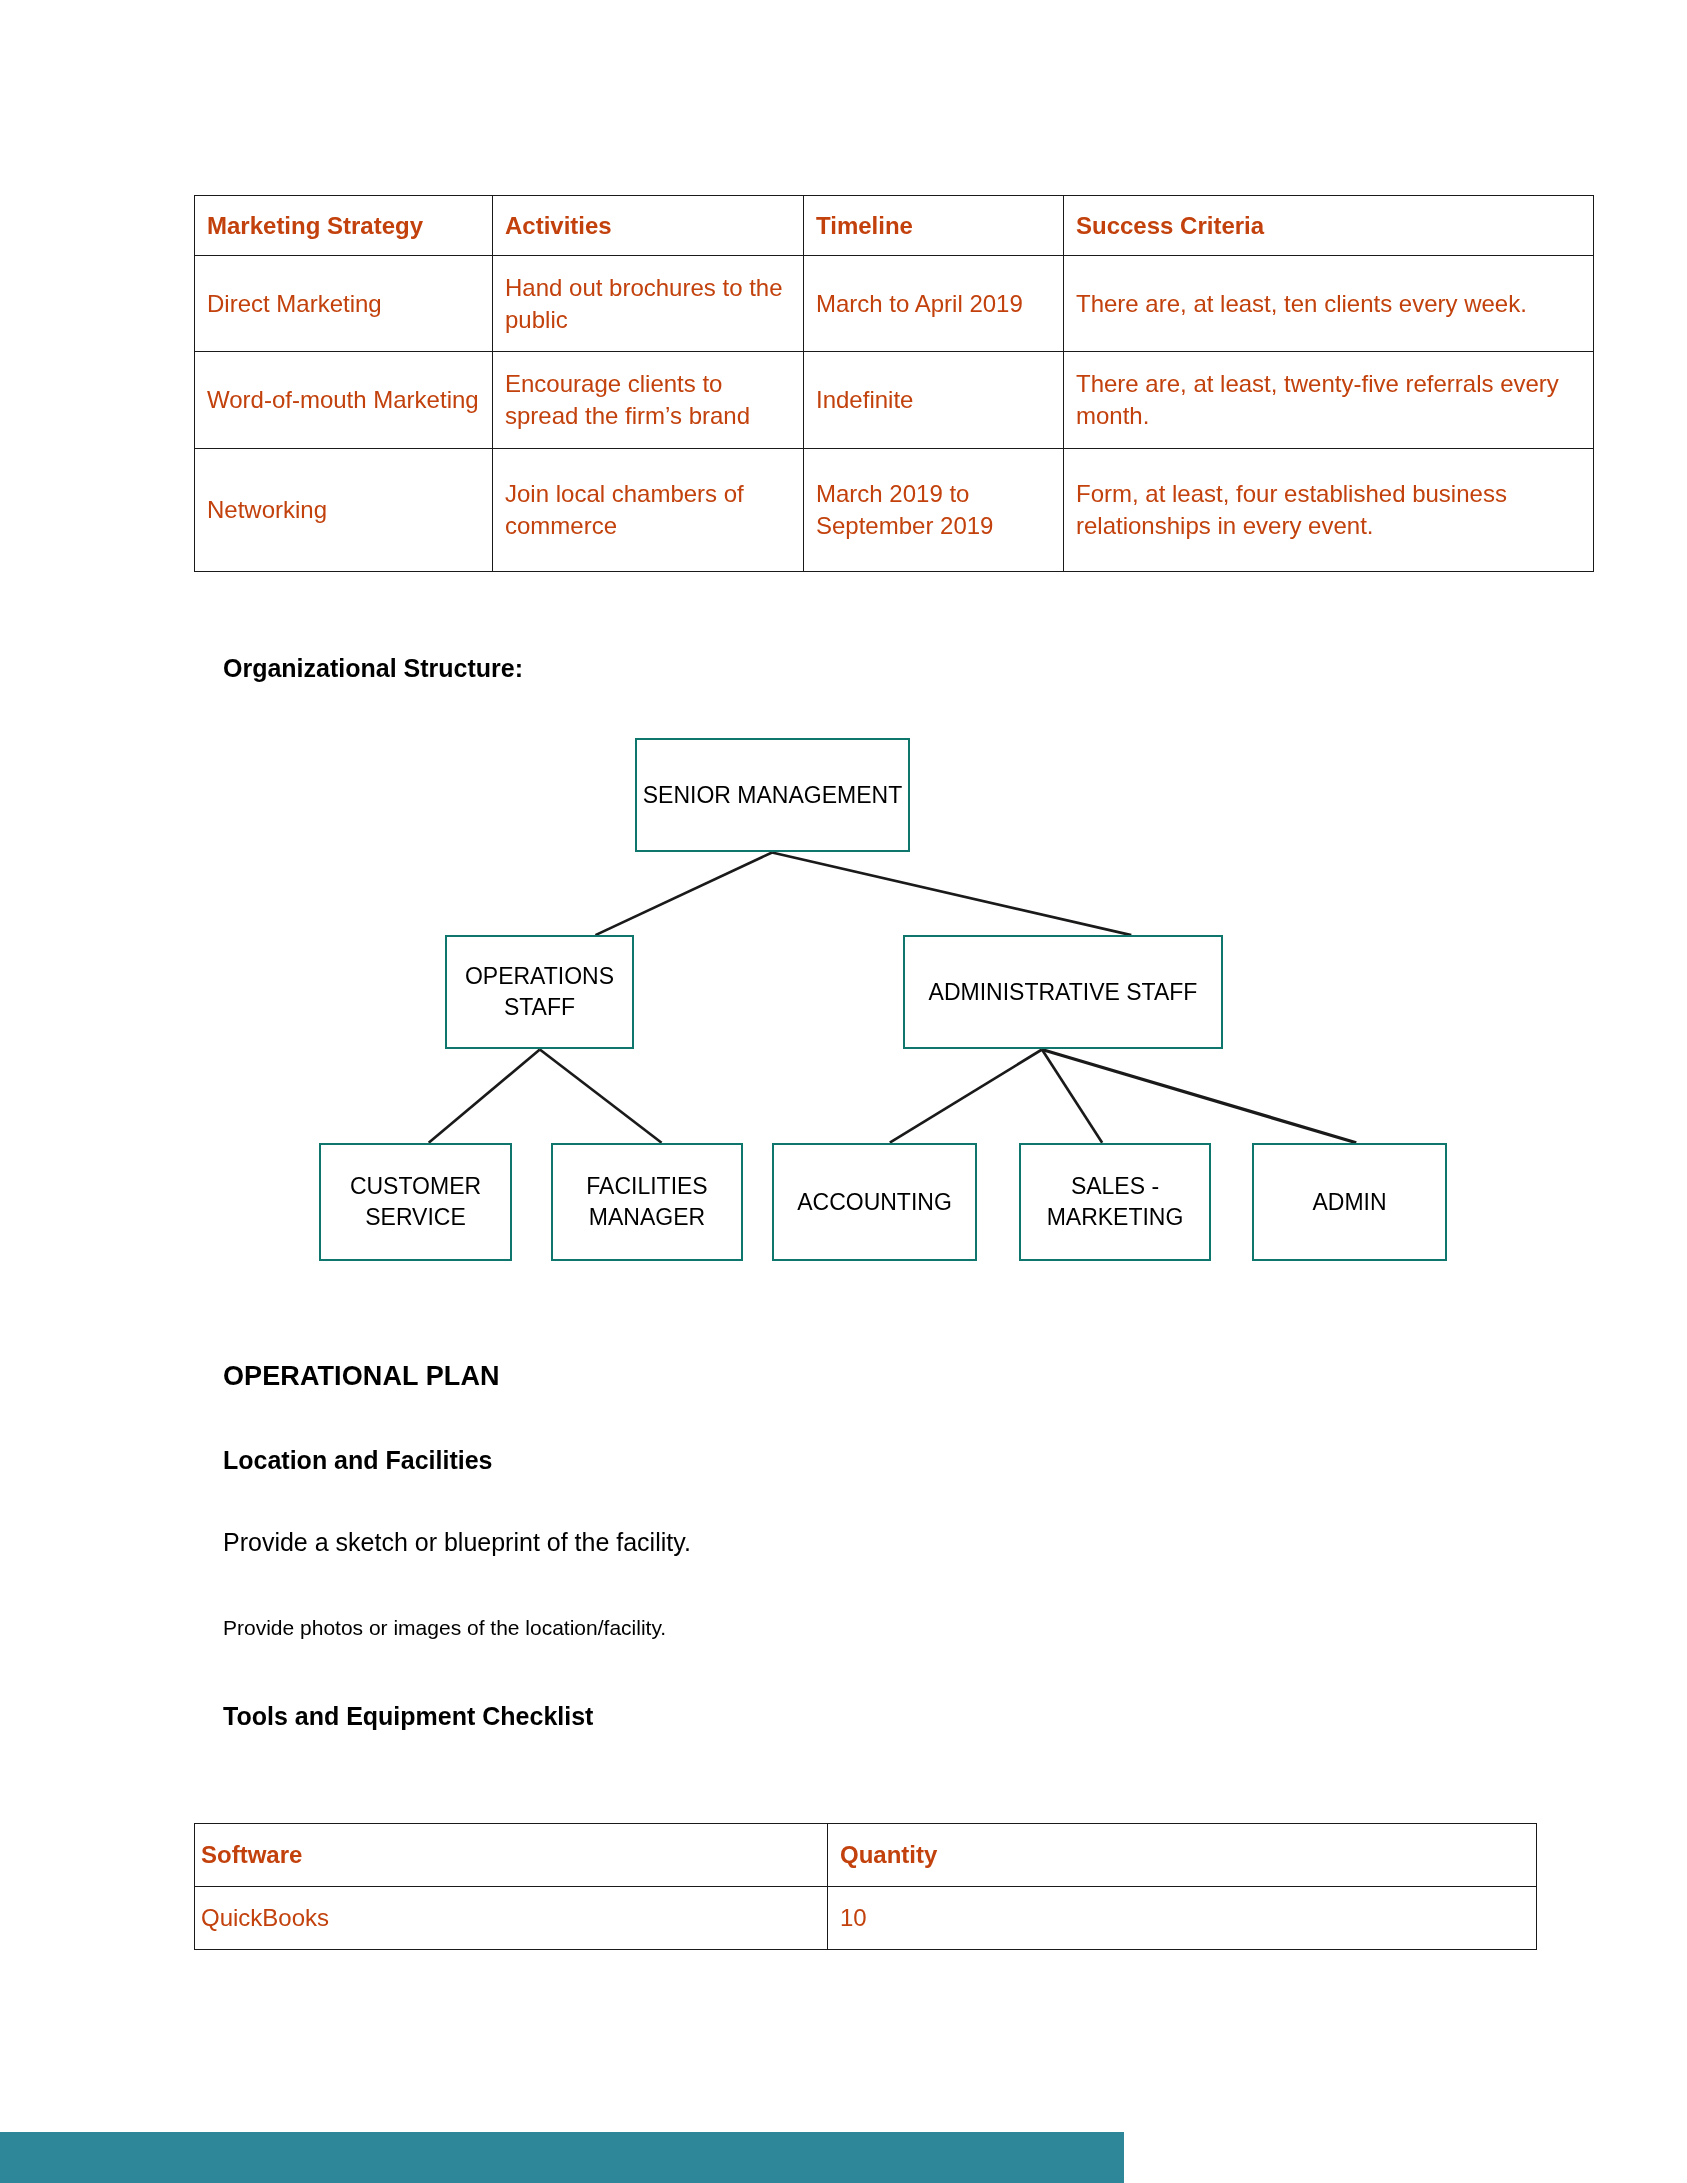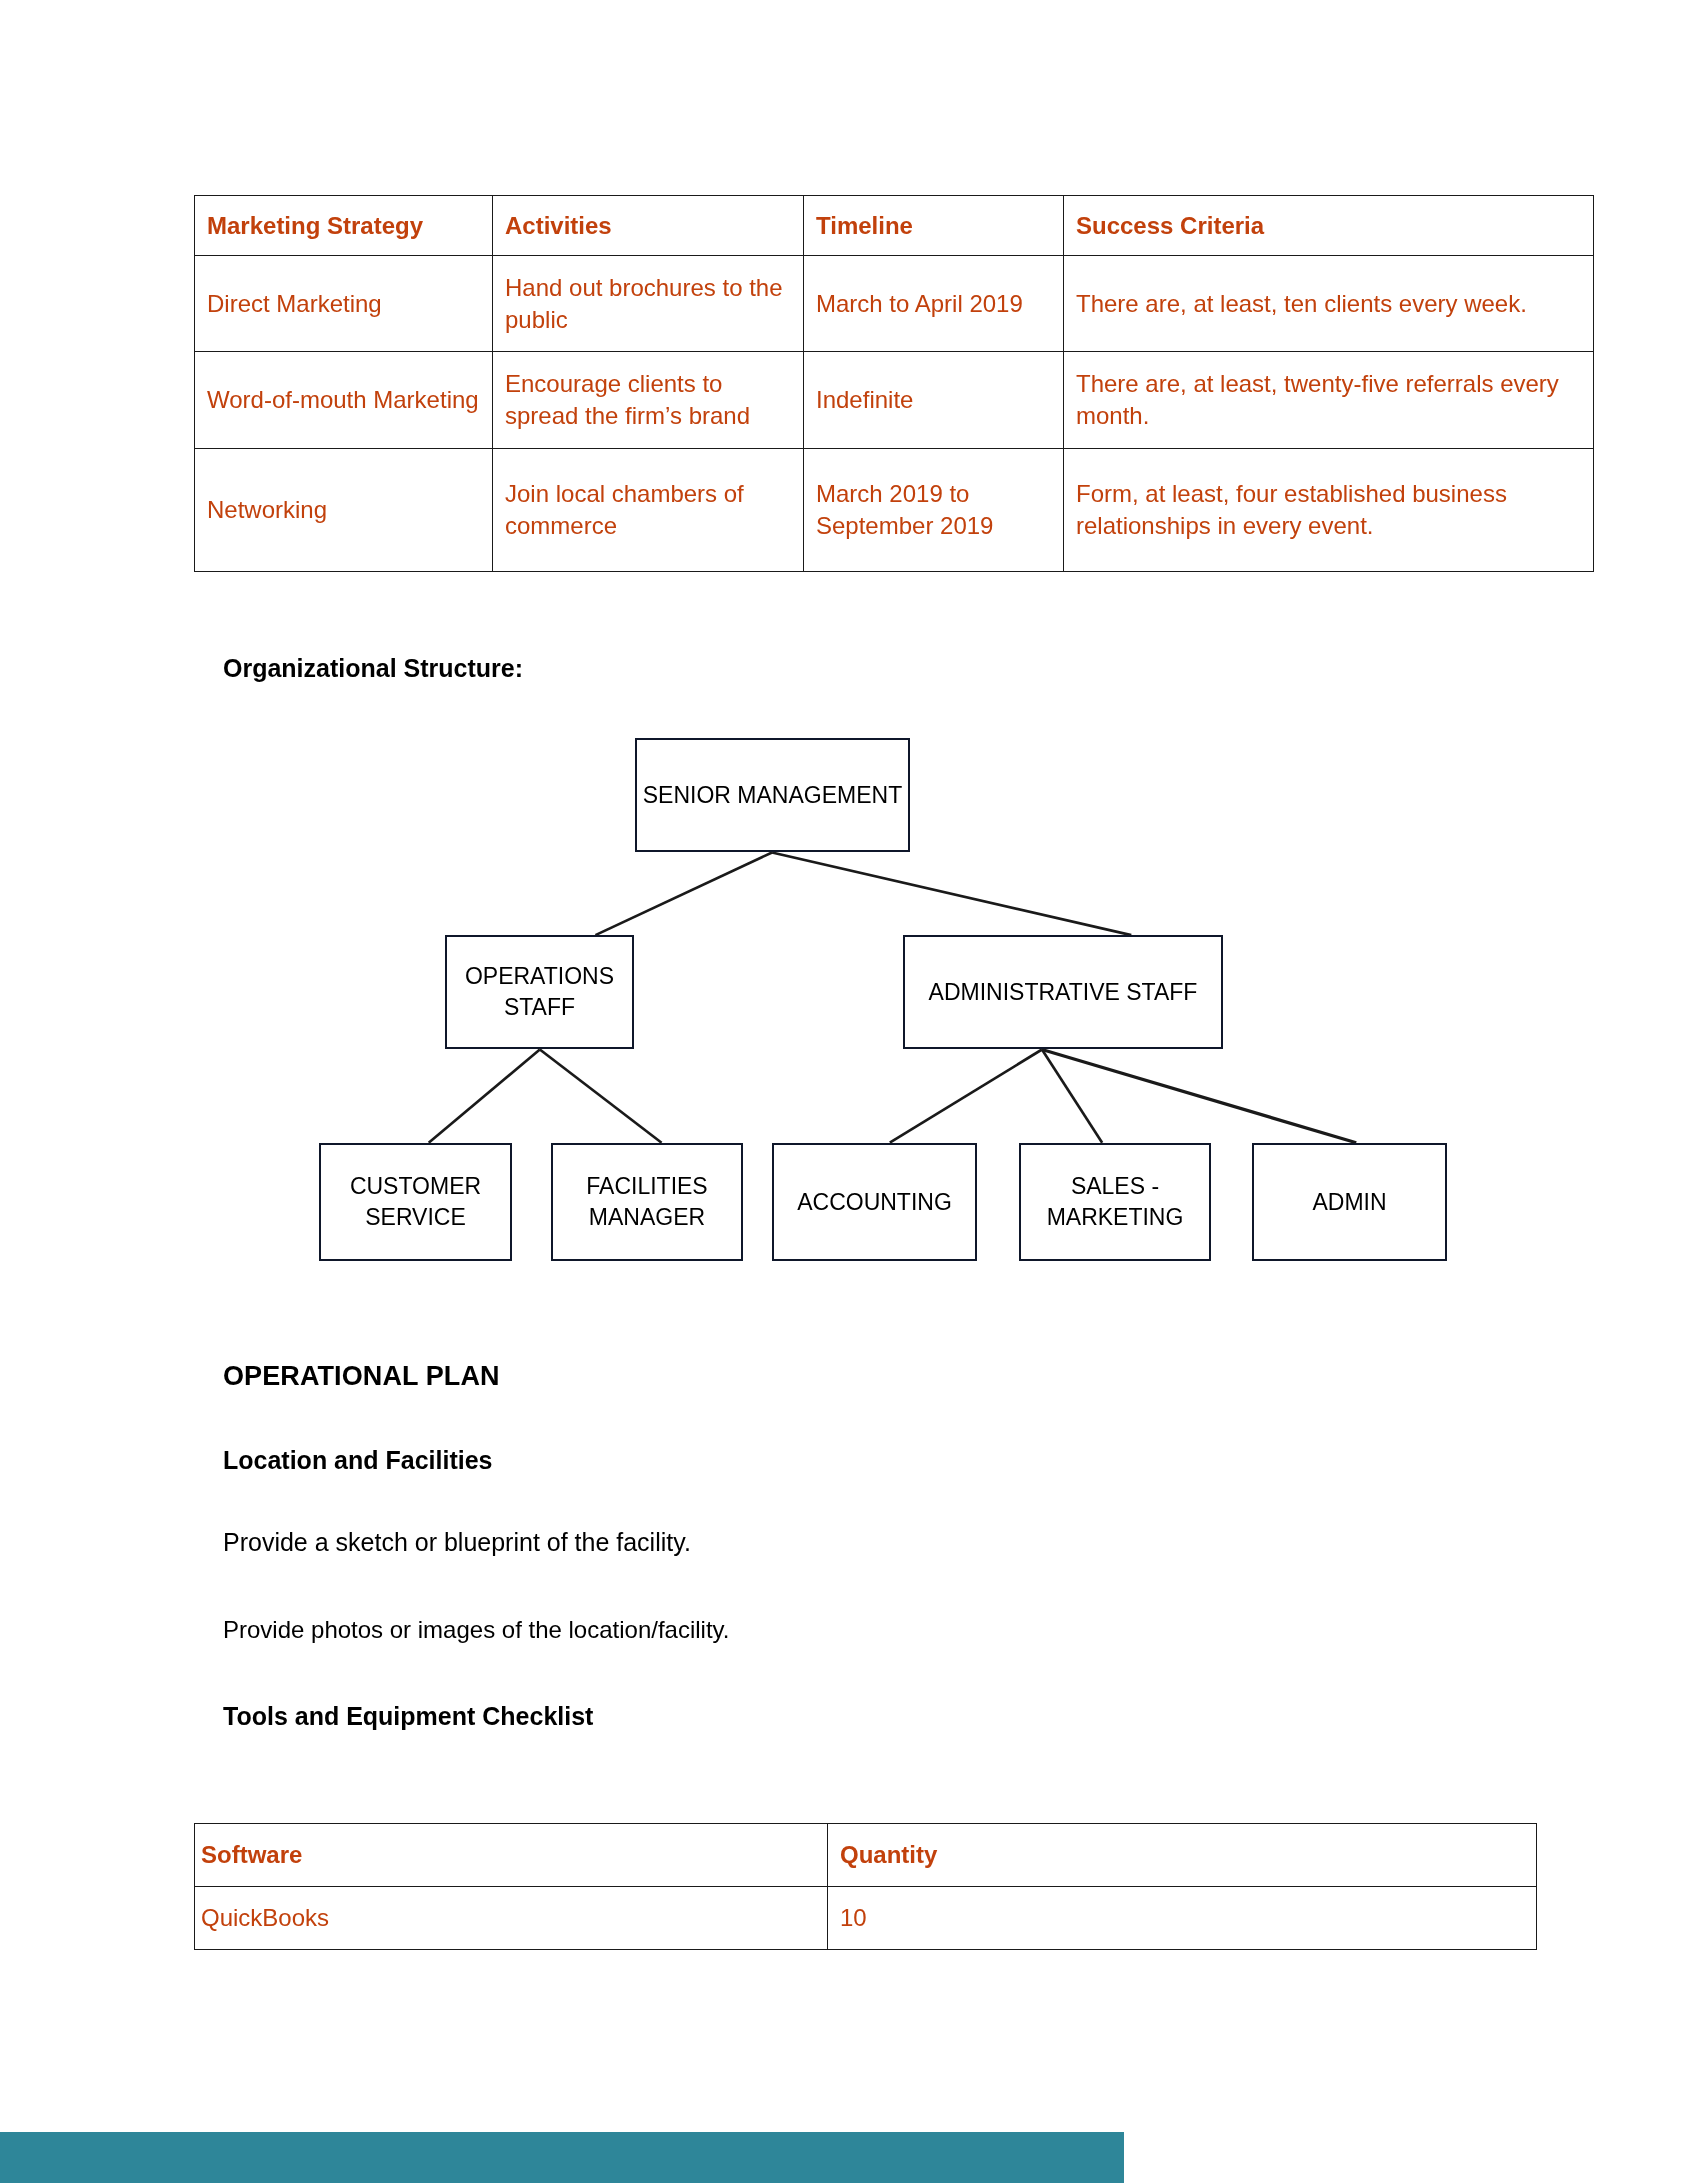--- a/index.html
+++ b/index.html
@@ -79,40 +79,40 @@
   #software-table th.s1, #software-table td.s1 { width: 684px; }
   #software-table tr th, #software-table tr td { height: 41px; }
 
   
   .abs { position: absolute; margin-left: 29px; }
 
   #org-heading       { left: 194px; top: 652px;  font-size: 25px; font-weight: bold; }
   #operational-plan  { left: 194px; top: 1358px; font-size: 27px; font-weight: bold; letter-spacing: 0.1px; }
   #loc-heading       { left: 194px; top: 1444px; font-size: 25px; font-weight: bold; }
   #para-1            { left: 194px; top: 1526px; font-size: 25px; }
-  #para-2            { left: 194px; top: 1614px; font-size: 24px; }
+  #para-2            { left: 194px; top: 1614px; font-size: 21px; }
   #tools-heading     { left: 194px; top: 1700px; font-size: 25px; font-weight: bold; }
 
   
   #org-chart {
     position: absolute;
     left: 0;
     top: 701px;
     width: 1687px;
     height: 615px;
   }
   #org-chart svg {
     position: absolute;
     left: 0; top: 0;
     width: 1687px;
     height: 615px;
   }
   .org-box {
     position: absolute;
-    border: 2px solid #0f172a;
+    border: 2px solid #0f766e;
     background: #ffffff;
     box-sizing: border-box;
     display: flex;
     align-items: center;
     justify-content: center;
     text-align: center;
     font-size: 23px;
     line-height: 1.34;
     color: #000;
   }

